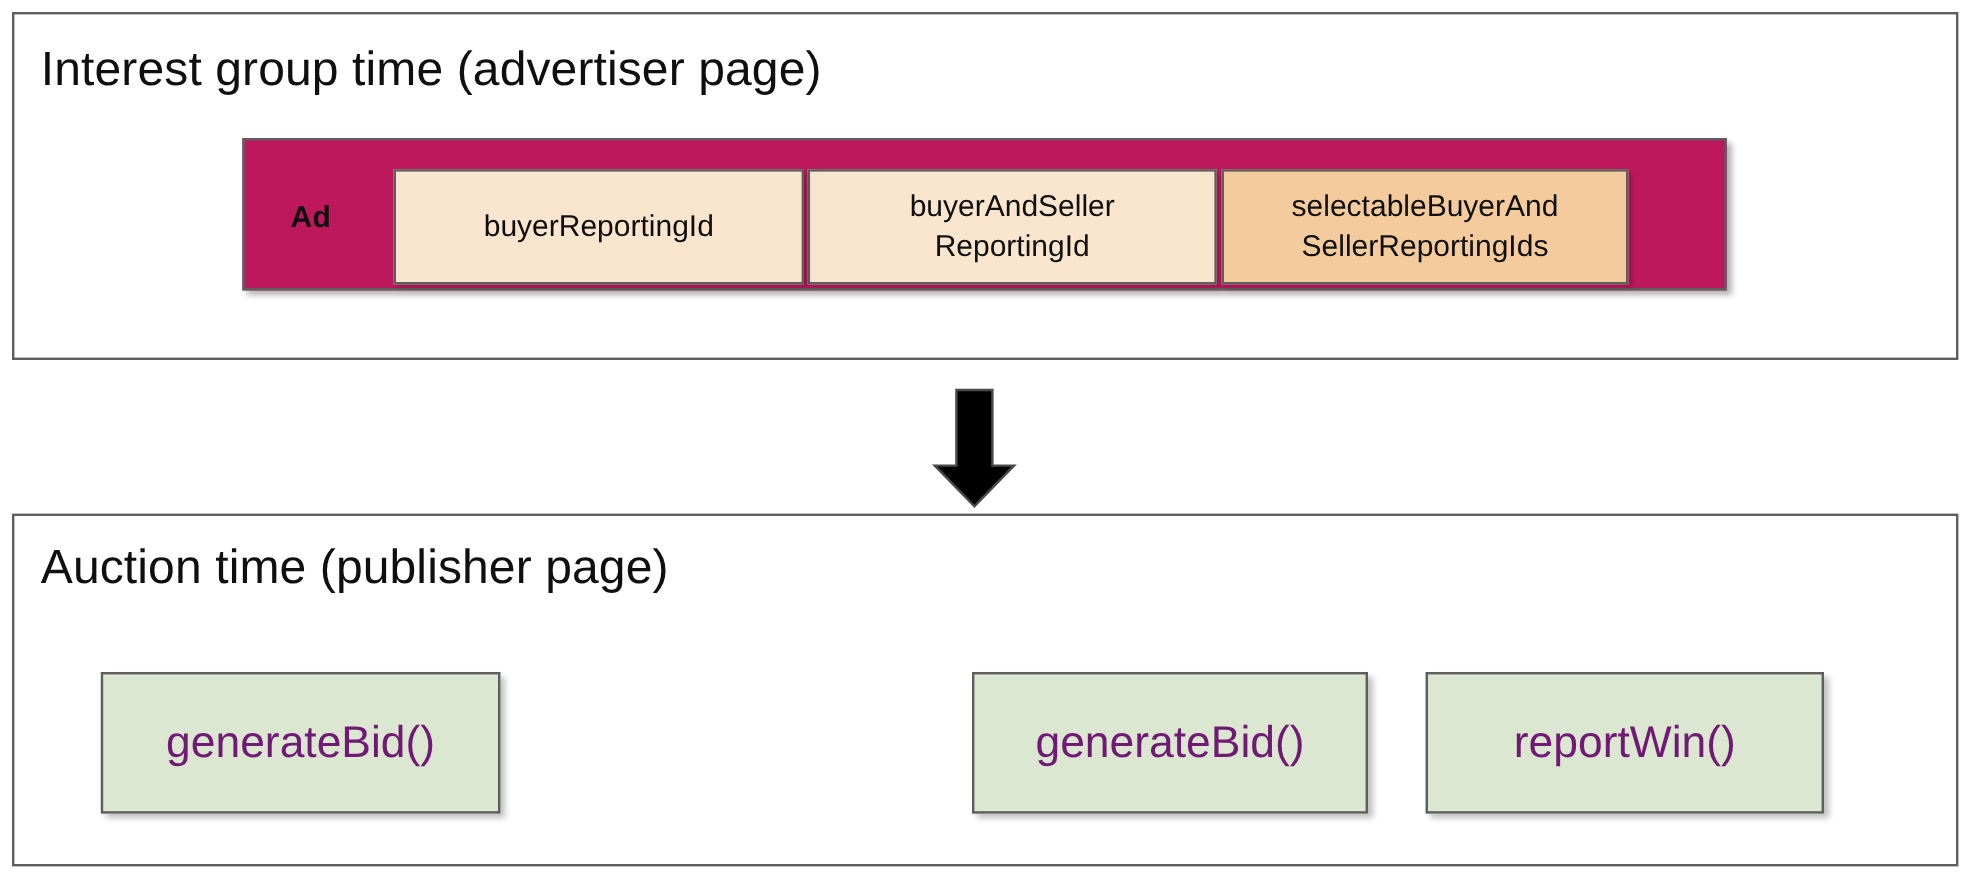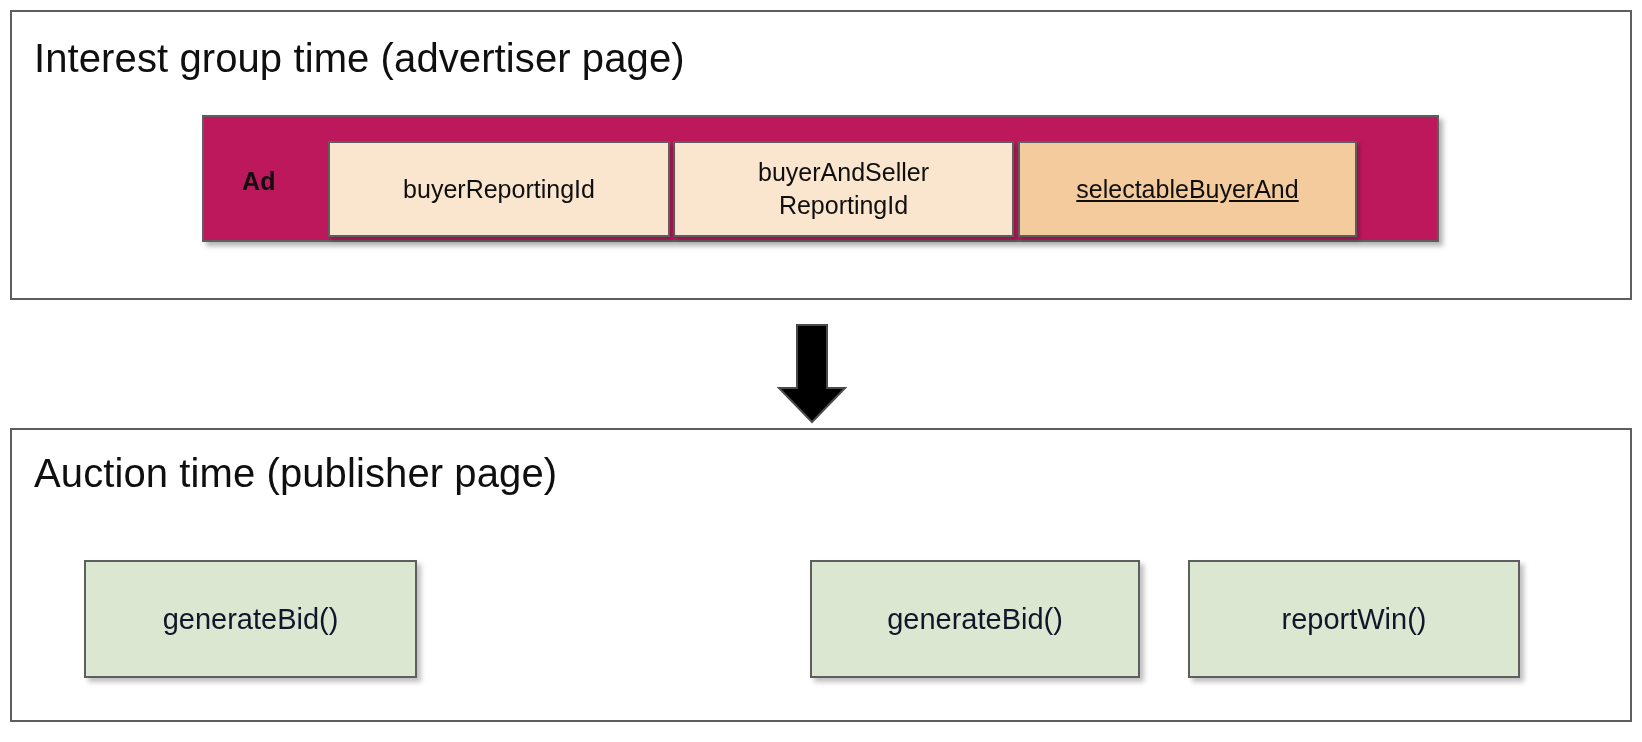--- a/index.html
+++ b/index.html
@@ -88,21 +88,21 @@
     display: flex;
     align-items: center;
     justify-content: center;
     text-align: center;
     font-size: 25px;
     line-height: 33px;
     color: #0f0f0f;
     box-shadow: 3px 3px 4px rgba(0, 0, 0, 0.22);
   }
   .rid-box.light { background: #fae5ce; }
-  .rid-box.dark  { background: #f4cb9d; text-decoration: underline; }
+  .rid-box.dark  { background: #f4cb9d; }
 
   .rid-0 { left: 124px; width: 342px; }
   .rid-1 { left: 469px; width: 341px; }
   .rid-2 { left: 814px; width: 339px; }
 
   
   .arrow-wrap {
     position: absolute;
     left: 757px;
     top: 312px;
@@ -115,23 +115,23 @@
     position: absolute;
     top: 130px;
     height: 118px;
     background: #dce7d2;
     border: 2px solid #5e5e5e;
     box-sizing: border-box;
     display: flex;
     align-items: center;
     justify-content: center;
     text-align: center;
-    font-size: 29px;
+    font-size: 37px;
     line-height: 34px;
-    color: #0f172a;
+    color: #701a75;
     box-shadow: 4px 4px 5px rgba(0, 0, 0, 0.25);
   }
   .fn-0 { left: 72px;   width: 333px; }
   .fn-1 { left: 434px;  width: 332px; }
   .fn-2 { left: 798px;  width: 330px; }
   .fn-3 { left: 1164px; width: 332px; margin-left: 12px; }
 </style>
 </head>
 <body>
 
@@ -150,20 +150,21 @@
         </span>
       </div>
 
       <div class="rid-box light rid-0">
         <span>buyerReportingId</span>
       </div>
 
       <div class="rid-box dark rid-2">
         <span>
           <span>selectableBuyerAnd</span><br>
+          <span>SellerReportingIds</span>
         </span>
       </div>
     </div>
   </div>
 
   <div class="arrow-wrap">
     <svg width="110" height="112" viewBox="0 0 110 112" xmlns="http://www.w3.org/2000/svg">
       <polygon points="40,13 70,13 70,76 88,76 55,110 22,76 40,76" fill="#000000" stroke="#4a4a4a" stroke-width="2"></polygon>
     </svg>
   </div>

